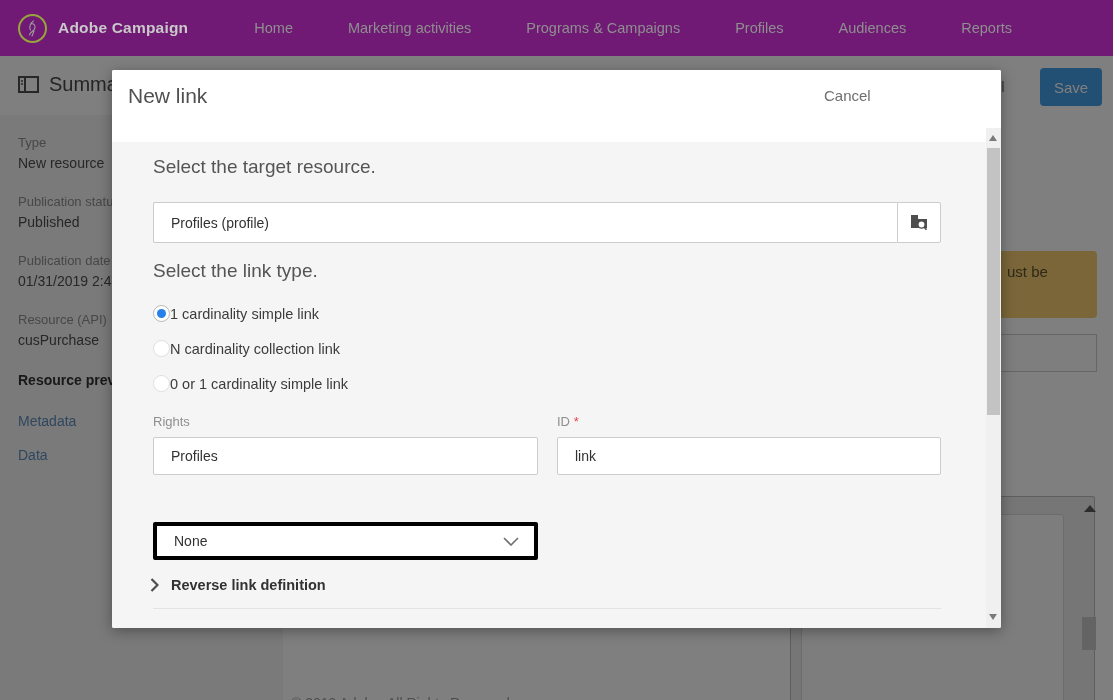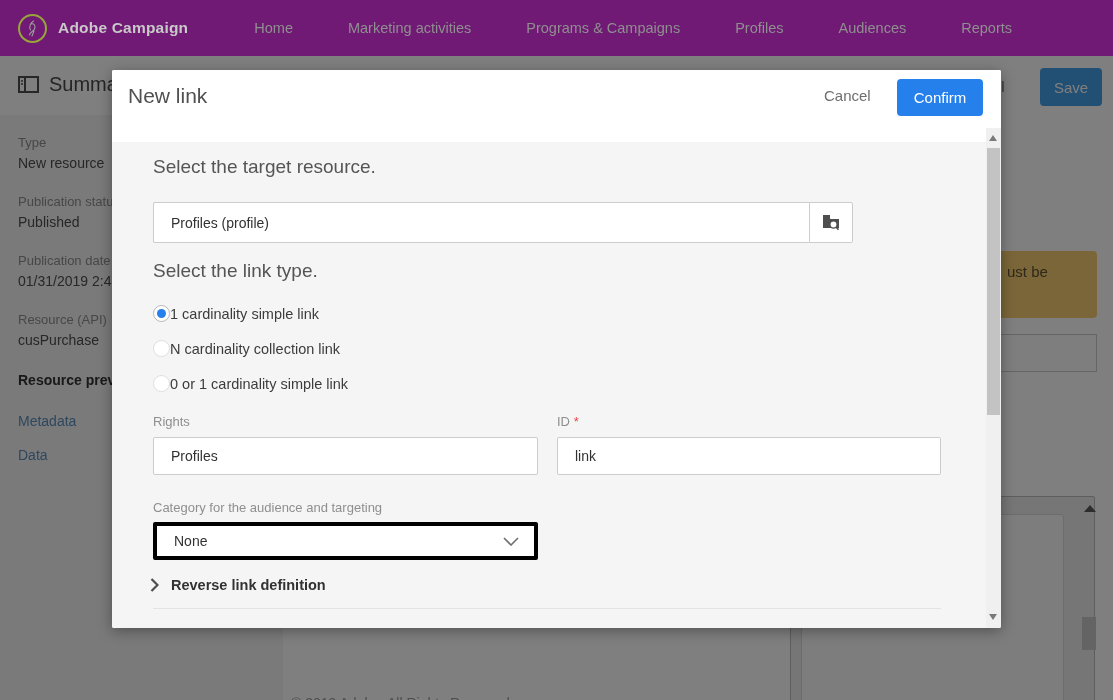--- a/index.html
+++ b/index.html
@@ -50,21 +50,21 @@
   .modal-header { position:absolute; left:0; top:0; width:889px; height:58px; background:#fff; }
   .modal-title { position:absolute; left:16px; top:14px; font-size:21px; font-weight:400; color:#505050; }
   .modal-cancel { position:absolute; left:712px; top:17px; font-size:15px; color:#6e6e6e; cursor:pointer; }
   .confirm-btn { position:absolute; left:785px; top:9px; width:86px; height:37px; background:#2680eb; color:#fff; font-size:15px; border:none; border-radius:4px; cursor:pointer; }
 
   .modal-body { position:absolute; left:0; top:72px; width:874px; height:500px; background:#f5f5f5; }
   .m-heading { position:absolute; left:41px; font-size:19px; font-weight:400; color:#555555; }
   .h-target { top:14px; }
   .h-linktype { top:118px; }
 
-  .target-group { position:absolute; left:41px; top:60px; width:700px; height:41px; display:flex; }
+  .target-group { position:absolute; left:41px; top:60px; width:788px; height:41px; display:flex; }
   .target-input { flex:1; height:41px; border:1px solid #cccccc; border-right:none; border-radius:2px 0 0 2px; background:#fff; font-family:"Liberation Sans",sans-serif; font-size:14px; color:#323232; padding-left:17px; outline:none; }
   .target-btn { width:44px; height:41px; border:1px solid #cccccc; border-radius:0 2px 2px 0; background:#fff; display:flex; align-items:center; justify-content:center; cursor:pointer; }
 
   .radio-row { position:absolute; left:41px; display:flex; align-items:center; cursor:pointer; }
   .rr-0 { top:163px; } .rr-1 { top:198px; } .rr-2 { top:233px; }
   .radio { width:17px; height:17px; border-radius:50%; background:#fff; border:1px solid #dedede; position:relative; flex:0 0 auto; }
   .radio.selected { border-color:#b8b8b8; }
   .radio.selected::after { content:""; position:absolute; left:3px; top:3px; width:9px; height:9px; border-radius:50%; background:#2680eb; }
   .radio-label { font-size:14.5px; color:#3c3c3c; }
 
@@ -171,21 +171,20 @@
   </div>
 </div>
 
 <div class="overlay"></div>
 
 <div class="modal">
 
   <div class="modal-header">
     <div class="modal-title">New link</div>
     <span class="modal-cancel">Cancel</span>
-    <button class="confirm-btn">Confirm</button>
   </div>
 
   <div class="modal-body">
 
     <div class="m-heading h-target">Select the target resource.</div>
 
     <div class="target-group">
       <input class="target-input" type="text" value="Profiles (profile)" style="">
       <div class="target-btn">
         <svg width="19" height="17" viewBox="0 0 19 17">
@@ -210,21 +209,20 @@
     <div class="radio-row rr-2">
       <div class="radio"></div>
       <span class="radio-label">0 or 1 cardinality simple link</span>
     </div>
 
     <div class="field-label lbl-label">Rights</div>
     <div class="field-label lbl-id"><span>ID</span> <span class="req-mark">*</span></div>
     <input class="text-input inp-label" type="text" value="Profiles" style="">
     <input class="text-input inp-id" type="text" value="link" style="">
 
-    <div class="field-label lbl-category">Category for the audience and targeting</div>
     <div class="select-box">
       <span class="select-value">None</span>
       <svg class="select-chevron" width="16" height="9" viewBox="0 0 16 9">
         <polyline points="1,1 8,8 15,1" fill="none" stroke="#6e6e6e" stroke-width="1.6"></polyline>
       </svg>
     </div>
 
     <div class="reverse-row">
       <svg width="9" height="14" viewBox="0 0 9 14">
         <polyline points="1.5,1 7.5,7 1.5,13" fill="none" stroke="#4e4e4e" stroke-width="2.2"></polyline>

